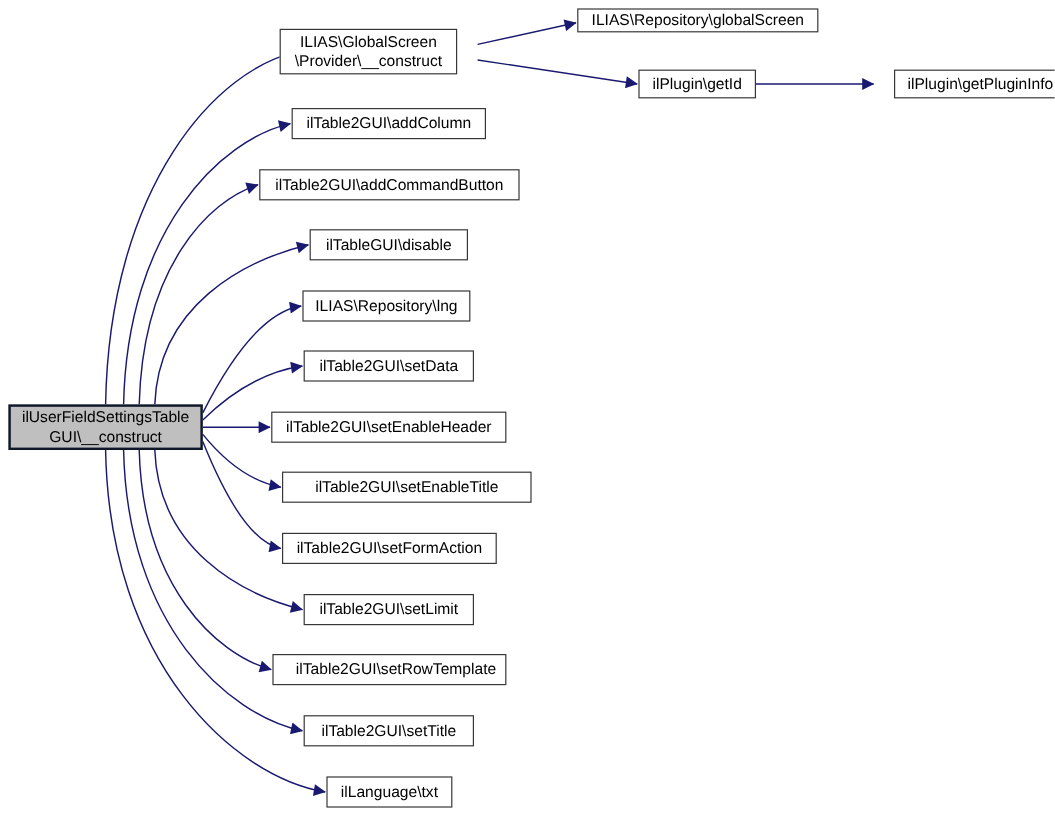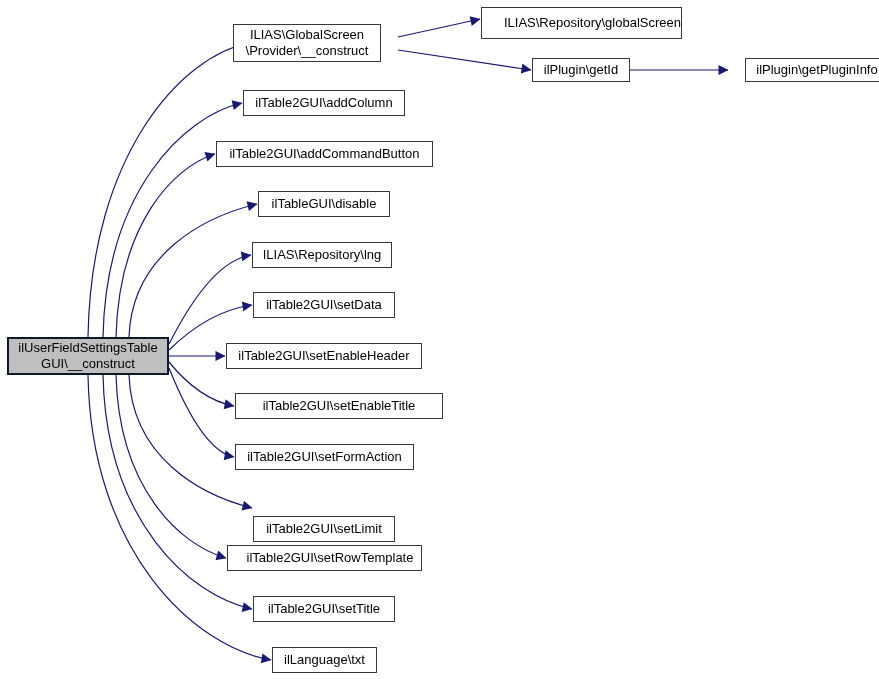--- a/index.html
+++ b/index.html
@@ -86,33 +86,33 @@
       </div>
       <div class="node" style="left: 226px; top: 343px; width: 196px; height: 26px; text-align: right;">
         <span>ilTable2GUI\setEnableHeader</span>
       </div>
       <div class="node" style="left: 235px; top: 393px; width: 208px; height: 26px;">
         <span>ilTable2GUI\setEnableTitle</span>
       </div>
       <div class="node" style="left: 235px; top: 444px; width: 179px; height: 26px;">
         <span>ilTable2GUI\setFormAction</span>
       </div>
-      <div class="node" style="left: 253px; top: 516px; width: 142px; height: 26px;">
+      <div class="node" style="left: 253px; top: 495px; width: 142px; height: 26px;">
         <span>ilTable2GUI\setLimit</span>
       </div>
       <div class="node" style="left: 227px; top: 545px; width: 195px; height: 26px; padding-left: 11px;">
         <span>ilTable2GUI\setRowTemplate</span>
       </div>
       <div class="node" style="left: 253px; top: 596px; width: 142px; height: 26px;">
         <span>ilTable2GUI\setTitle</span>
       </div>
       <div class="node" style="left: 272px; top: 647px; width: 105px; height: 26px;">
         <span>ilLanguage\txt</span>
       </div>
-      <div class="node" style="left: 481px; top: 7px; width: 201px; height: 32px; align-items: flex-end;">
+      <div class="node" style="left: 481px; top: 7px; width: 201px; height: 20px;">
         <span>ILIAS\Repository\globalScreen</span>
       </div>
       <div class="node" style="left: 532px; top: 58px; width: 98px; height: 24px;">
         <span>ilPlugin\getId</span>
       </div>
       <div class="node" style="left: 729px; top: 58px; width: 144px; height: 24px; margin-left: 16px;">
         <span>ilPlugin\getPluginInfo</span>
       </div>
     </div>
 </div>

